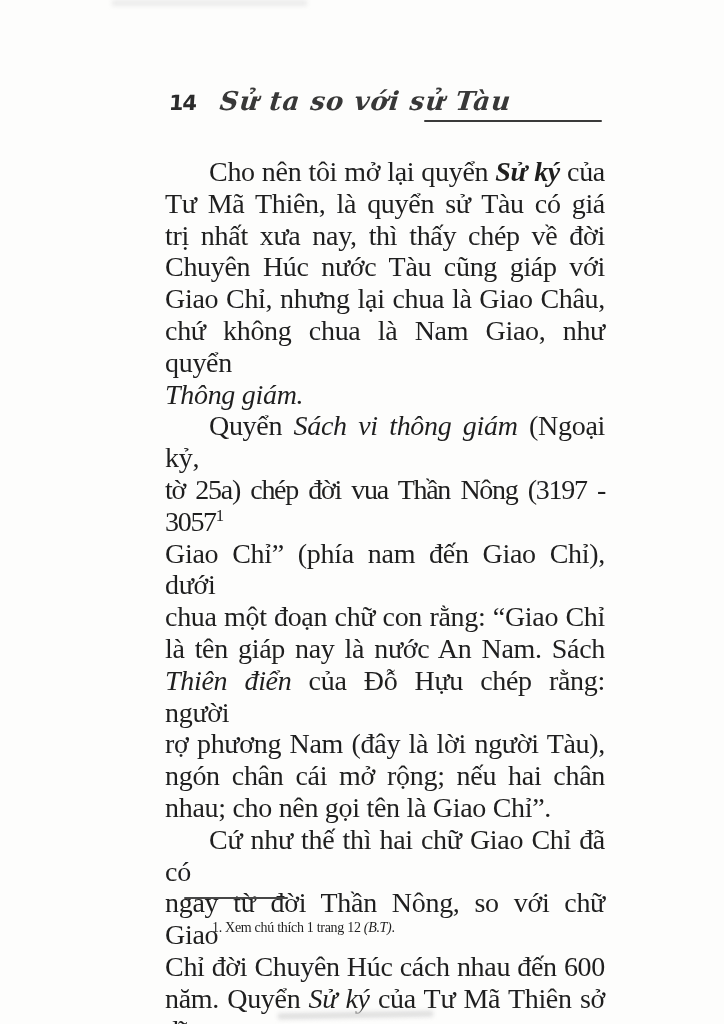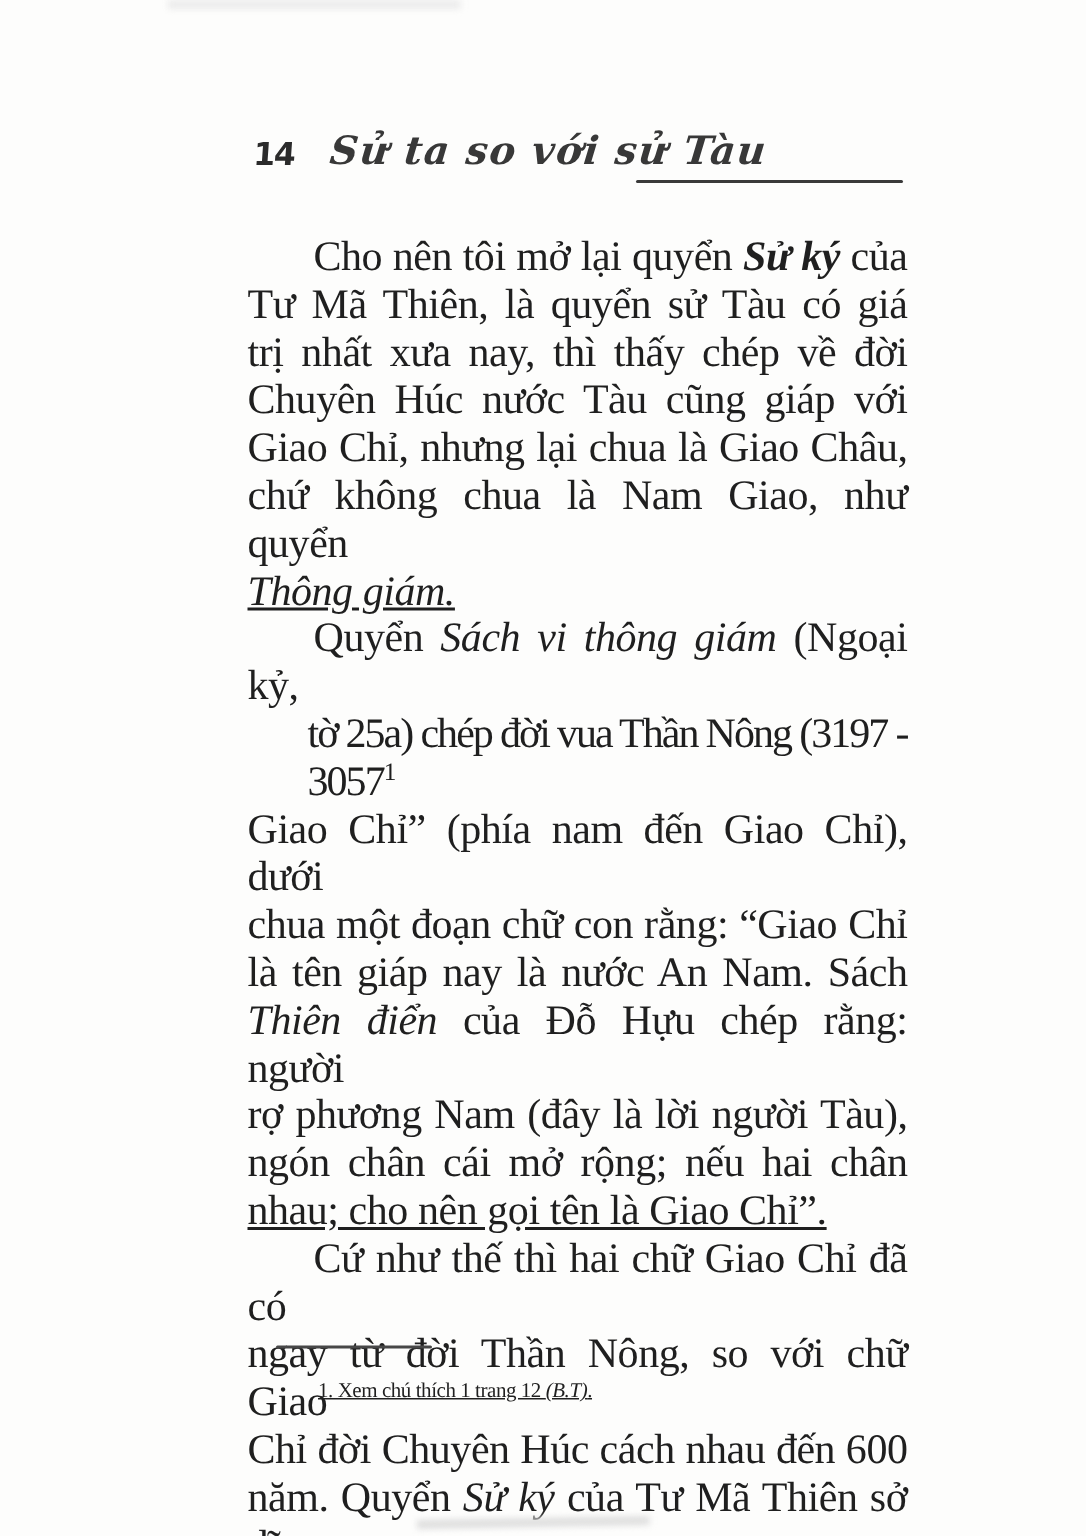--- a/index.html
+++ b/index.html
@@ -45,22 +45,22 @@
     position:absolute;left:165px;top:156px;width:440px;
     font-size:28px;line-height:31.8px;
   }
   .line{
     text-align:justify;
     text-align-last:justify;
     letter-spacing:-0.3px;
     white-space:normal;
   }
   .line.indent{text-indent:44px;}
-  .line.last{text-align-last:left;text-decoration:underline;}
-  .line.condensed{letter-spacing:-1.3px;word-spacing:-1.5px;margin-left:40px;}
+  .line.last{text-align-last:left;}
+  .line.condensed{letter-spacing:-1.3px;word-spacing:-1.5px;}
   .it{font-style:italic;}
   .bit{font-style:italic;font-weight:bold;}
   .sup{font-size:60%;vertical-align:super;line-height:0;}
 
   
   .fnrule{
     position:absolute;left:184px;top:897px;width:104px;height:2px;
     background:#474747;border-radius:1px;
   }
   .footnote{

